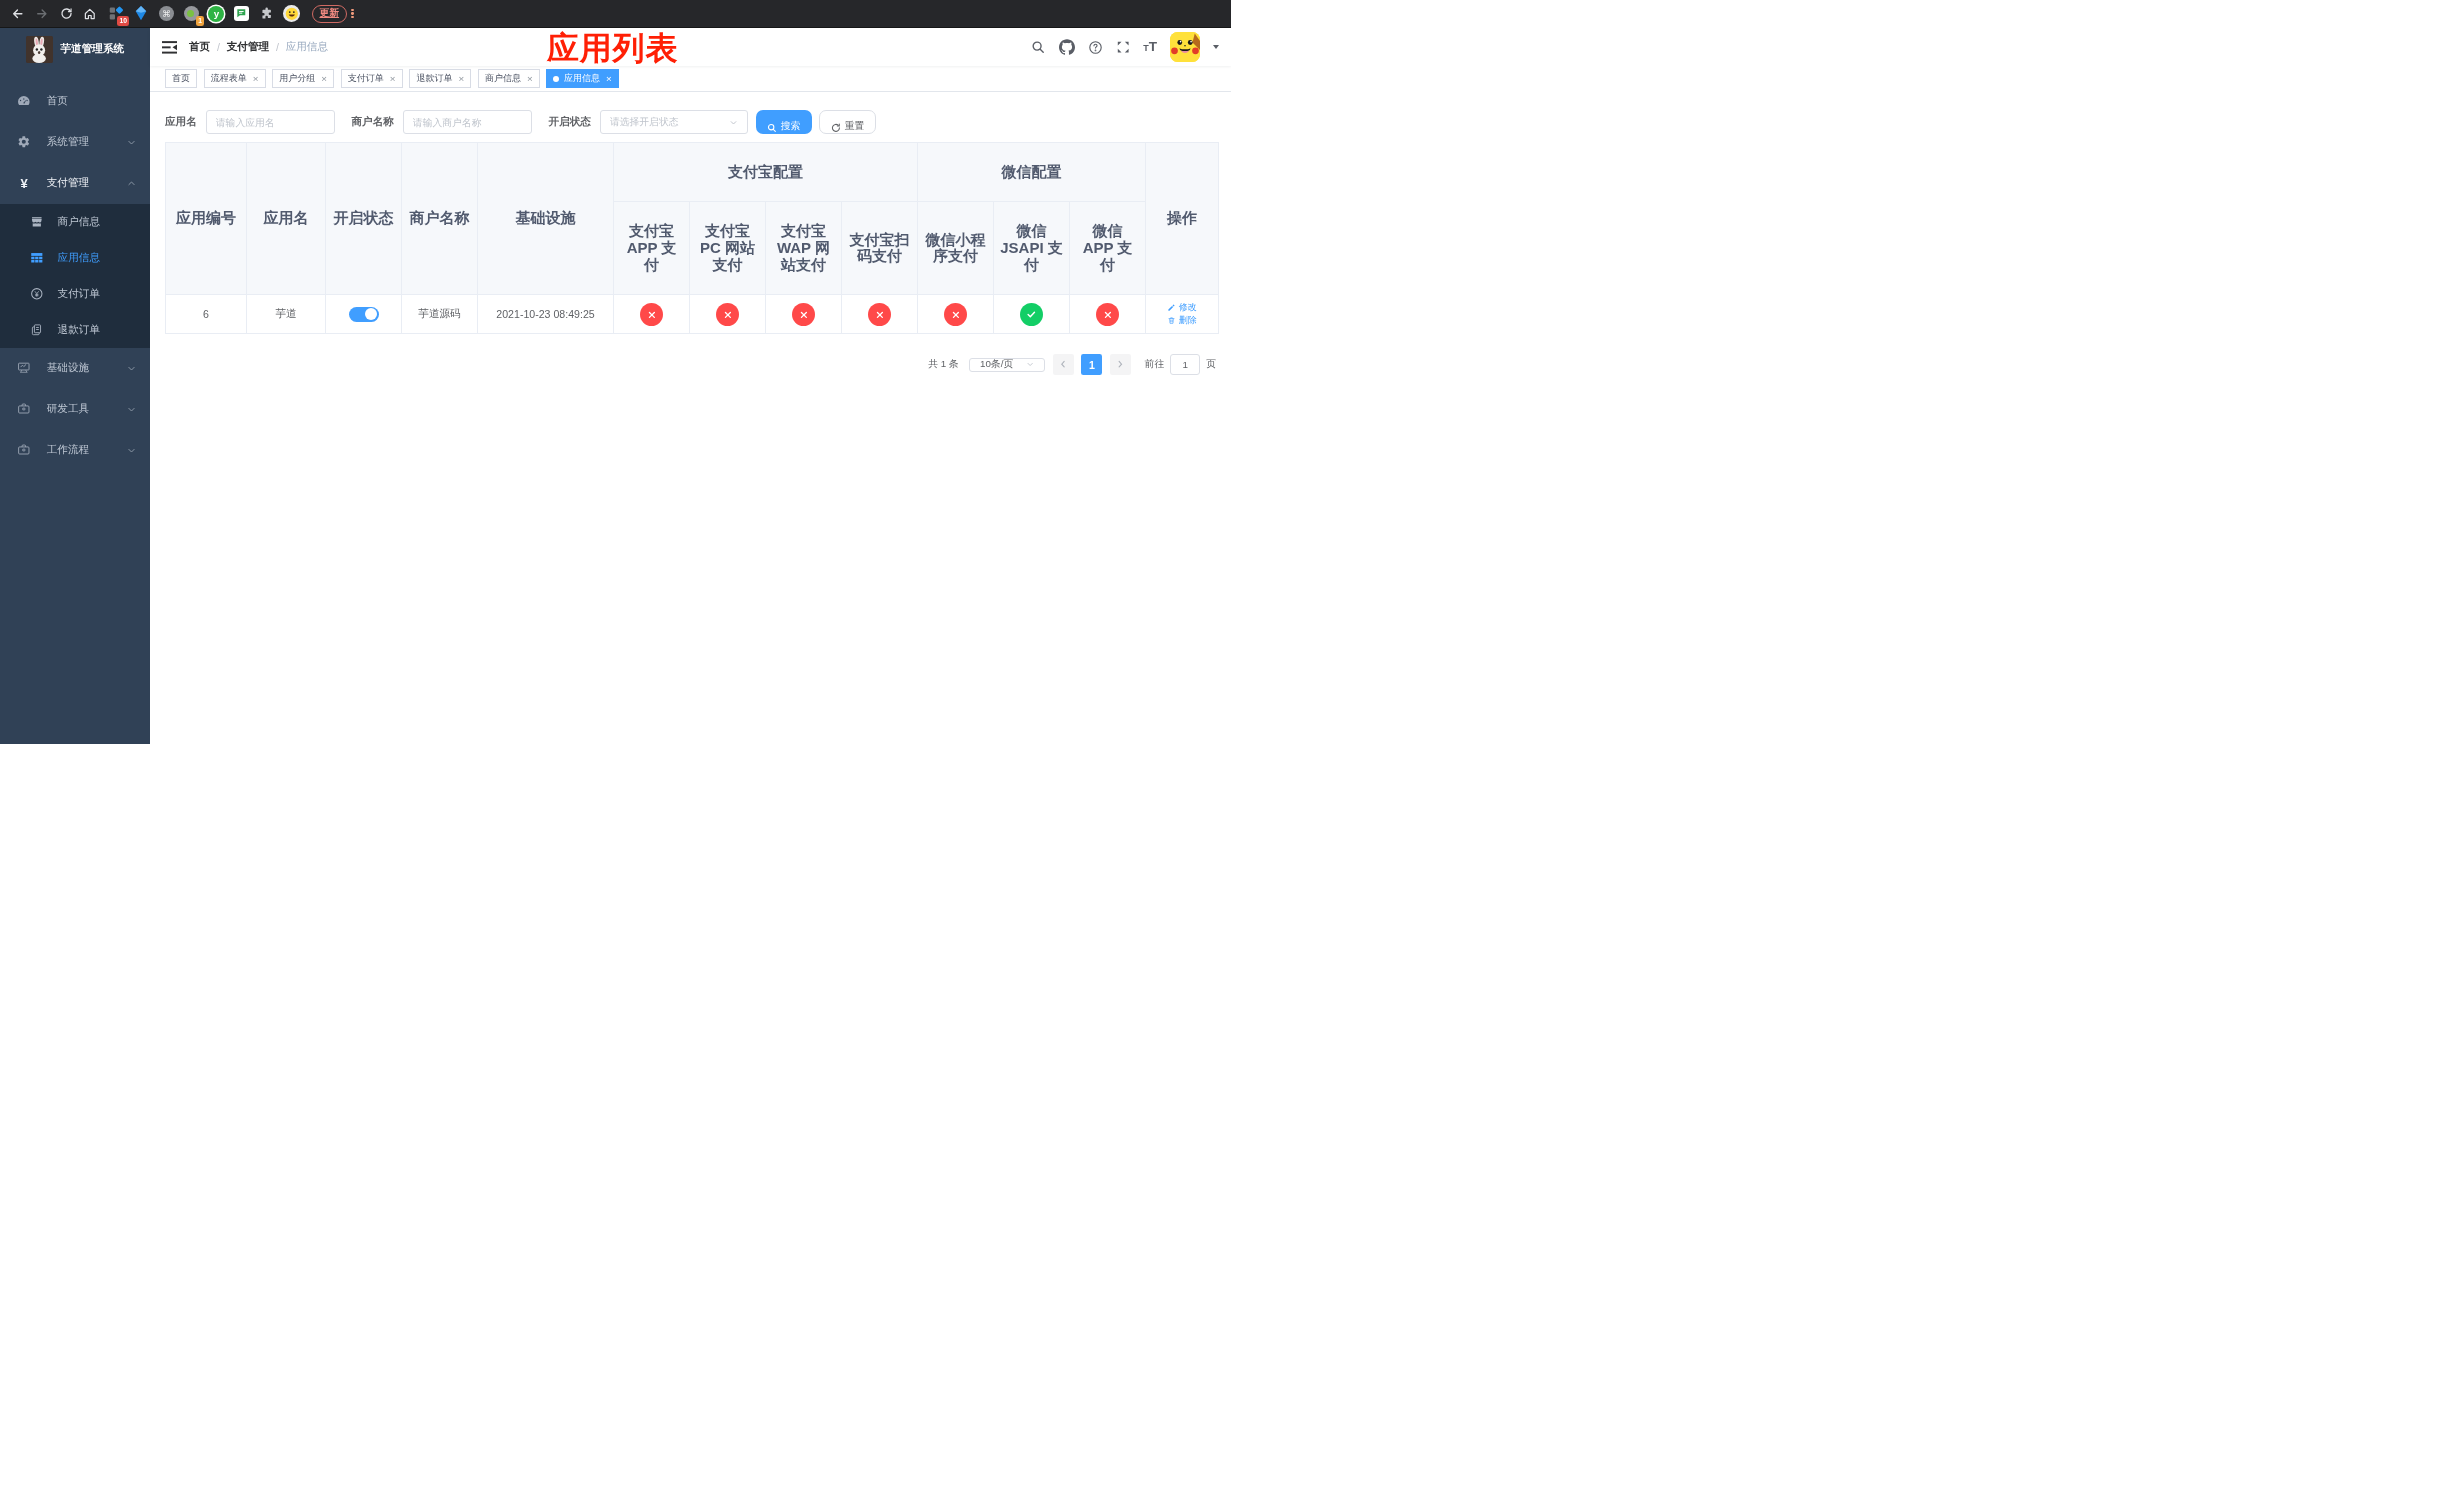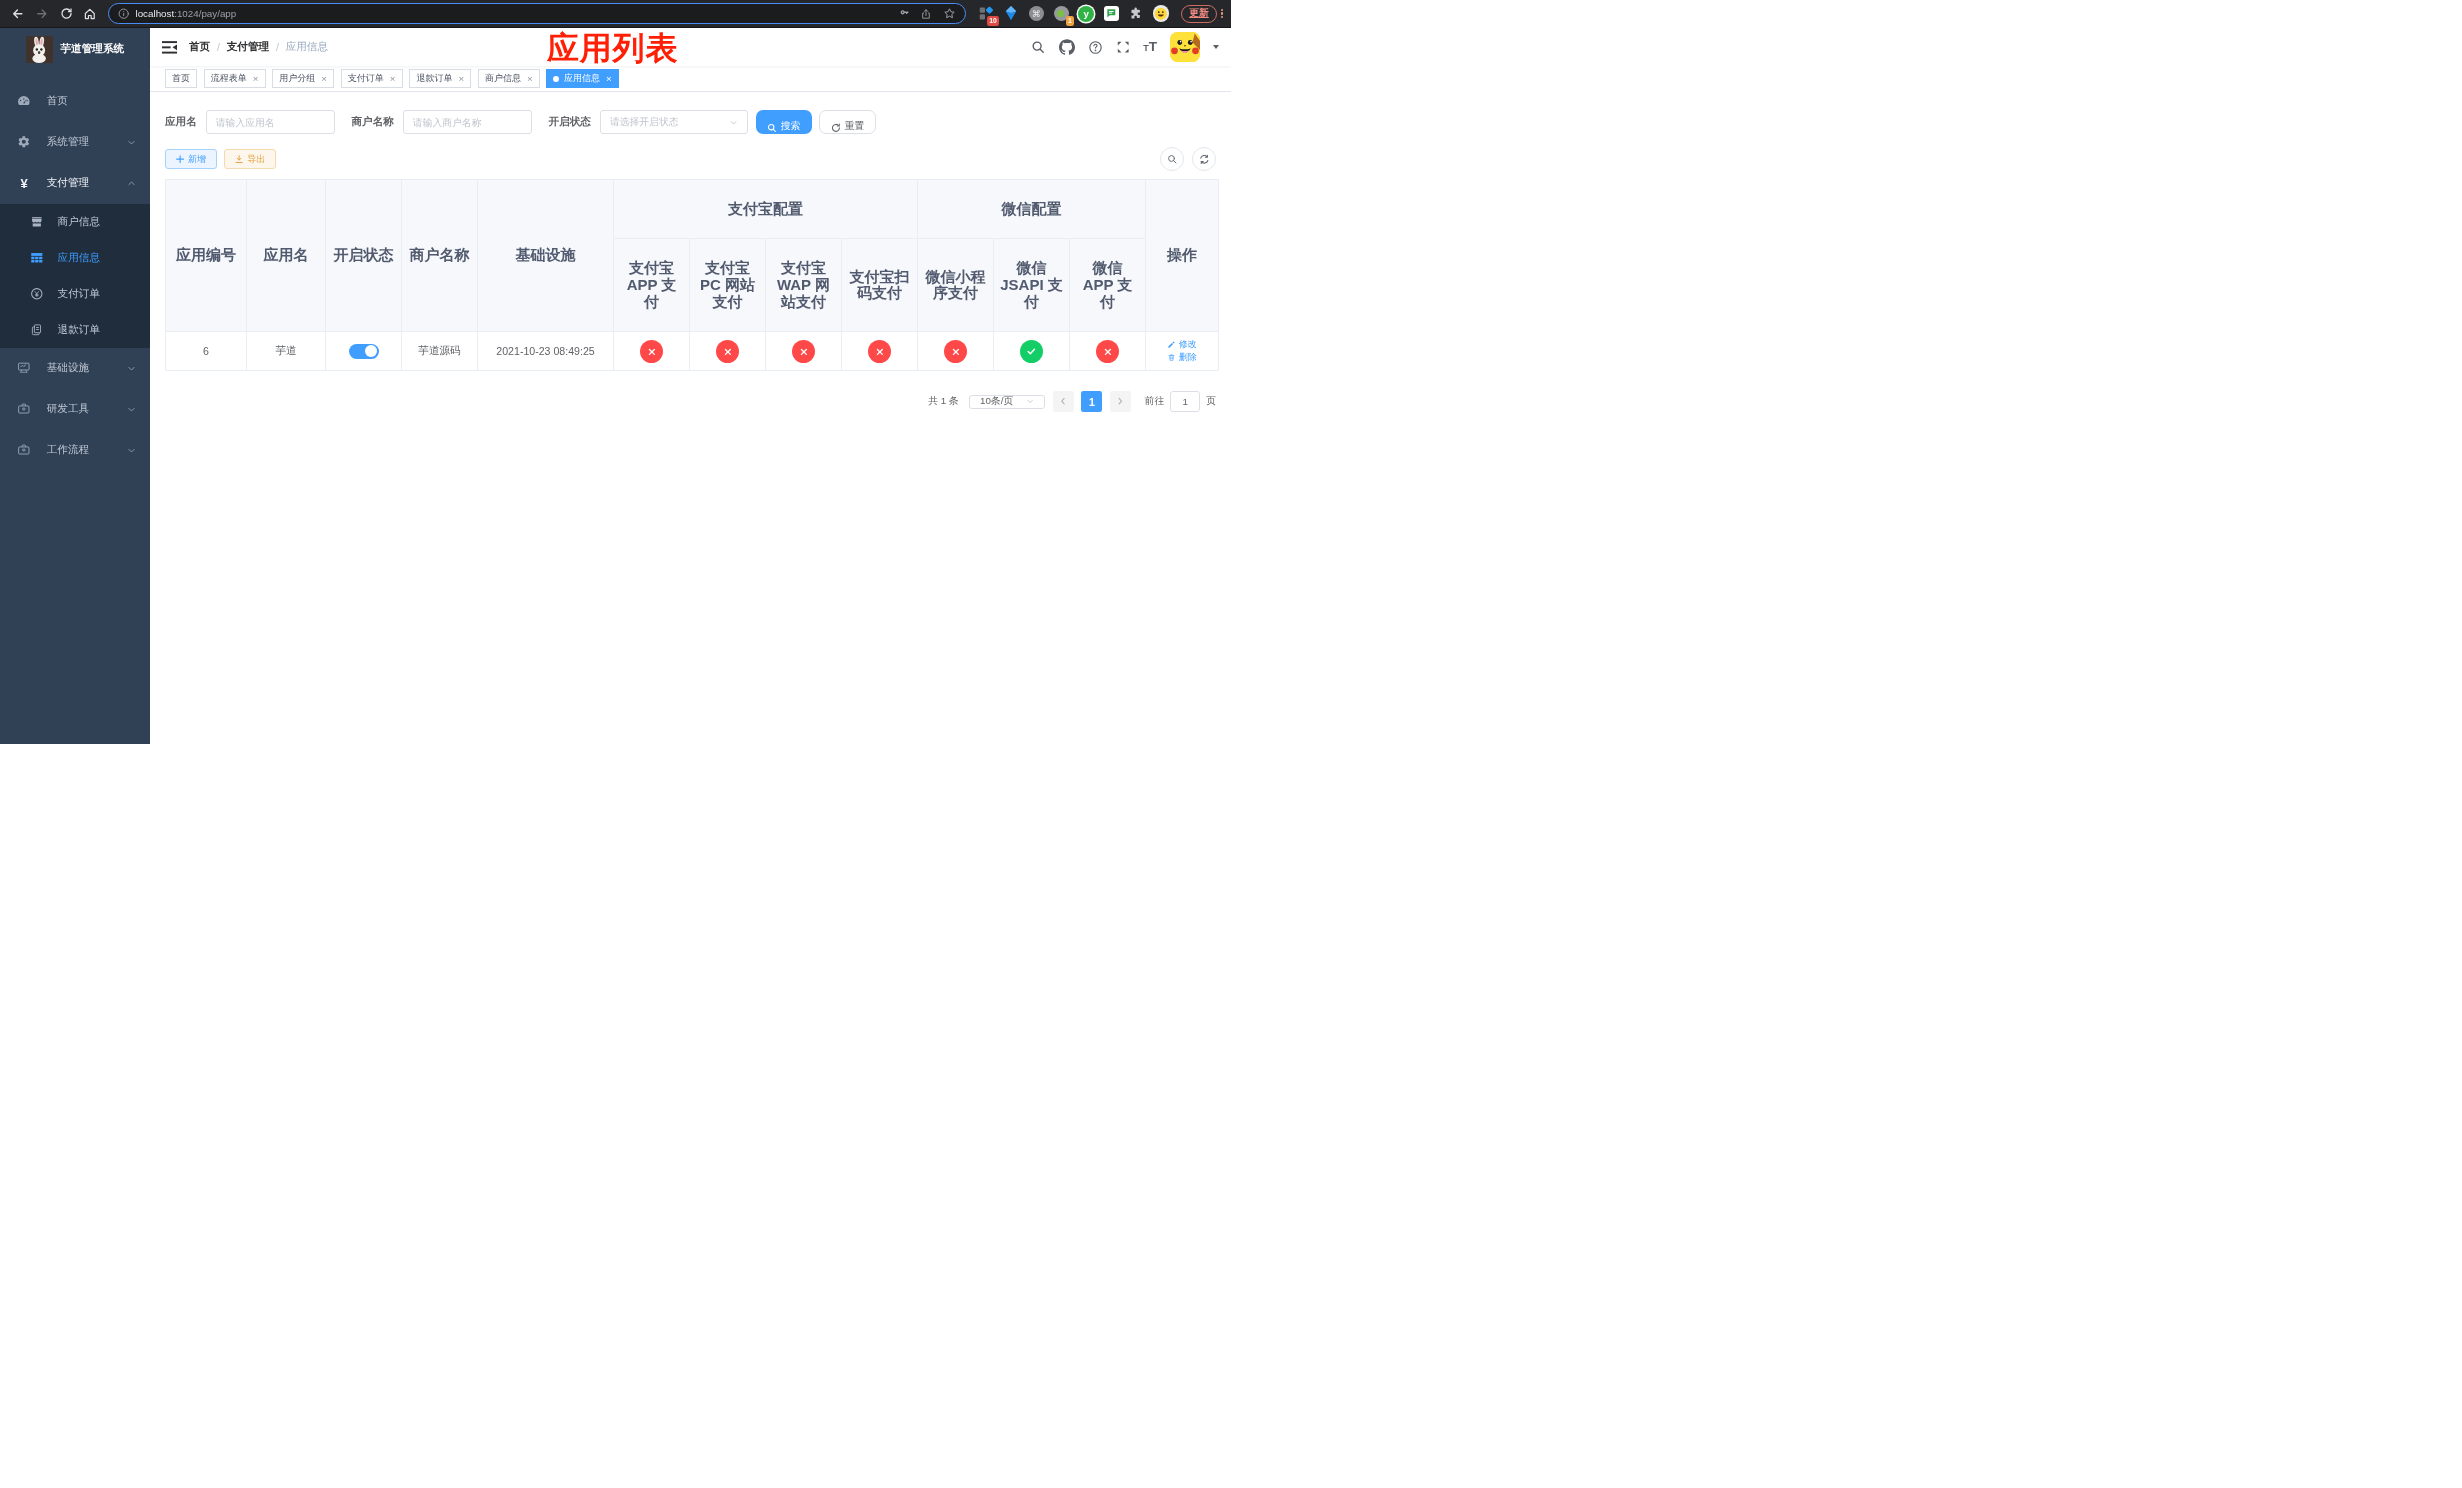--- a/index.html
+++ b/index.html
@@ -162,39 +162,20 @@
         <path d="M16.2 6.8A7 7 0 1 0 17 10"></path>
         <path d="M17 3v4h-4" stroke-width="1.8"></path>
       </svg>
   </div>
   <div class="nav-btn">
     <svg width="13.6" height="13.6" viewBox="0 0 20 20" fill="none" stroke="currentColor" stroke-width="1.8" stroke-linejoin="round">
         <path d="M3.5 9.5 10 3.5l6.5 6v7.5h-4.5v-4.5h-4v4.5H3.5z"></path>
       </svg>
   </div>
 
-  <div class="urlbar">
-    <svg width="11.4" height="11.4" viewBox="0 0 16 16" fill="none" stroke="#9aa0a6" stroke-width="1.3" stroke-linecap="round">
-        <circle cx="8" cy="8" r="6.5"></circle>
-        <path d="M8 7.3v3.6M8 5v.1"></path>
-      </svg>
-    <span class="url-text"><span class="url-host">localhost</span><span class="url-rest">:1024/pay/app</span></span>
-    <span class="url-right">
-      <svg width="13" height="13" viewBox="0 0 20 20" fill="currentColor">
-          <path d="M5.5 8.2a3.2 3.2 0 0 1 6.2-1.1h5.8v2.2h-1.6v1.6h-2.2V9.3h-2a3.2 3.2 0 0 1-6.2-1.1zm3.2 1.1a1.1 1.1 0 1 0 0-2.2 1.1 1.1 0 0 0 0 2.2z"></path>
-        </svg>
-      <svg width="12" height="12" viewBox="0 0 20 20" fill="none" stroke="currentColor" stroke-width="1.5" stroke-linecap="round" stroke-linejoin="round">
-          <path d="M10 12.5V3M7 5.8 10 2.8l3 3"></path>
-          <path d="M6 8.5H4.5v8.5h11V8.5H14"></path>
-        </svg>
-      <svg width="13" height="13" viewBox="0 0 20 20" fill="none" stroke="currentColor" stroke-width="1.5" stroke-linejoin="round">
-          <path d="M10 2.8l2.2 4.5 5 .7-3.6 3.5.9 5-4.5-2.4-4.5 2.4.9-5L2.8 8l5-.7z"></path>
-        </svg>
-    </span>
-  </div>
 
   <div class="exts">
     <div class="ext">
       <svg width="15" height="15" viewBox="0 0 20 20">
           <rect x="1" y="2" width="7" height="7" rx="1.5" fill="#6f7276"></rect>
           <rect x="1" y="11" width="7" height="7" rx="1.5" fill="#6f7276"></rect>
           <rect x="10.2" y="1.8" width="7.5" height="7.5" rx="1.5" fill="#2196f3" transform="rotate(45 14 5.5)"></rect>
         </svg>
       <span class="ext-badge">10</span>
     </div>
@@ -514,48 +495,20 @@
         </div>
         <div class="btn btn-reset">
           <svg width="9.8" height="9.8" viewBox="0 0 14 14" fill="none" stroke="#606266" stroke-width="1.5" stroke-linecap="round">
               <path d="M12 7a5 5 0 1 1-1.6-3.7"></path>
               <path d="M11.8 1.6V4.3H9.1"></path>
             </svg>
           <span>重置</span>
         </div>
       </div>
 
-      <div class="toolbar-row">
-        <div class="btn-mini btn-add">
-          <svg width="8.3" height="8.3" viewBox="0 0 12 12" fill="none" stroke="currentColor" stroke-width="1.6" stroke-linecap="round">
-              <path d="M6 1v10M1 6h10"></path>
-            </svg>
-          <span>新增</span>
-        </div>
-        <div class="btn-mini btn-export">
-          <svg width="8.3" height="8.3" viewBox="0 0 12 12" fill="none" stroke="currentColor" stroke-width="1.4" stroke-linecap="round" stroke-linejoin="round">
-              <path d="M6 1v6M3.2 4.6 6 7.4l2.8-2.8M1.5 10.8h9"></path>
-            </svg>
-          <span>导出</span>
-        </div>
-        <div class="toolbar-right">
-          <div class="circle-btn">
-            <svg width="10.6" height="10.6" viewBox="0 0 20 20" fill="none" stroke="currentColor" stroke-width="1.8" stroke-linecap="round">
-                <circle cx="8.5" cy="8.5" r="5.5"></circle>
-                <path d="M12.8 12.8 17 17"></path>
-              </svg>
-          </div>
-          <div class="circle-btn">
-            <svg width="10.6" height="10.6" viewBox="0 0 14 14" fill="none" stroke="currentColor" stroke-width="1.4" stroke-linecap="round">
-                <path d="M2.3 5.4a5 5 0 0 1 8.5-1.7M11.7 8.6a5 5 0 0 1-8.5 1.7"></path>
-                <path d="M11 1.6v2.6H8.4M3 12.4V9.8h2.6"></path>
-              </svg>
-          </div>
-        </div>
-      </div>
 
       <div class="table-wrap">
         <table>
             <colgroup>
               <col style="width: 81px;">
               <col style="width: 79px;">
               <col style="width: 76px;">
               <col style="width: 76px;">
               <col style="width: 136px;">
               <col style="width: 76px;">

